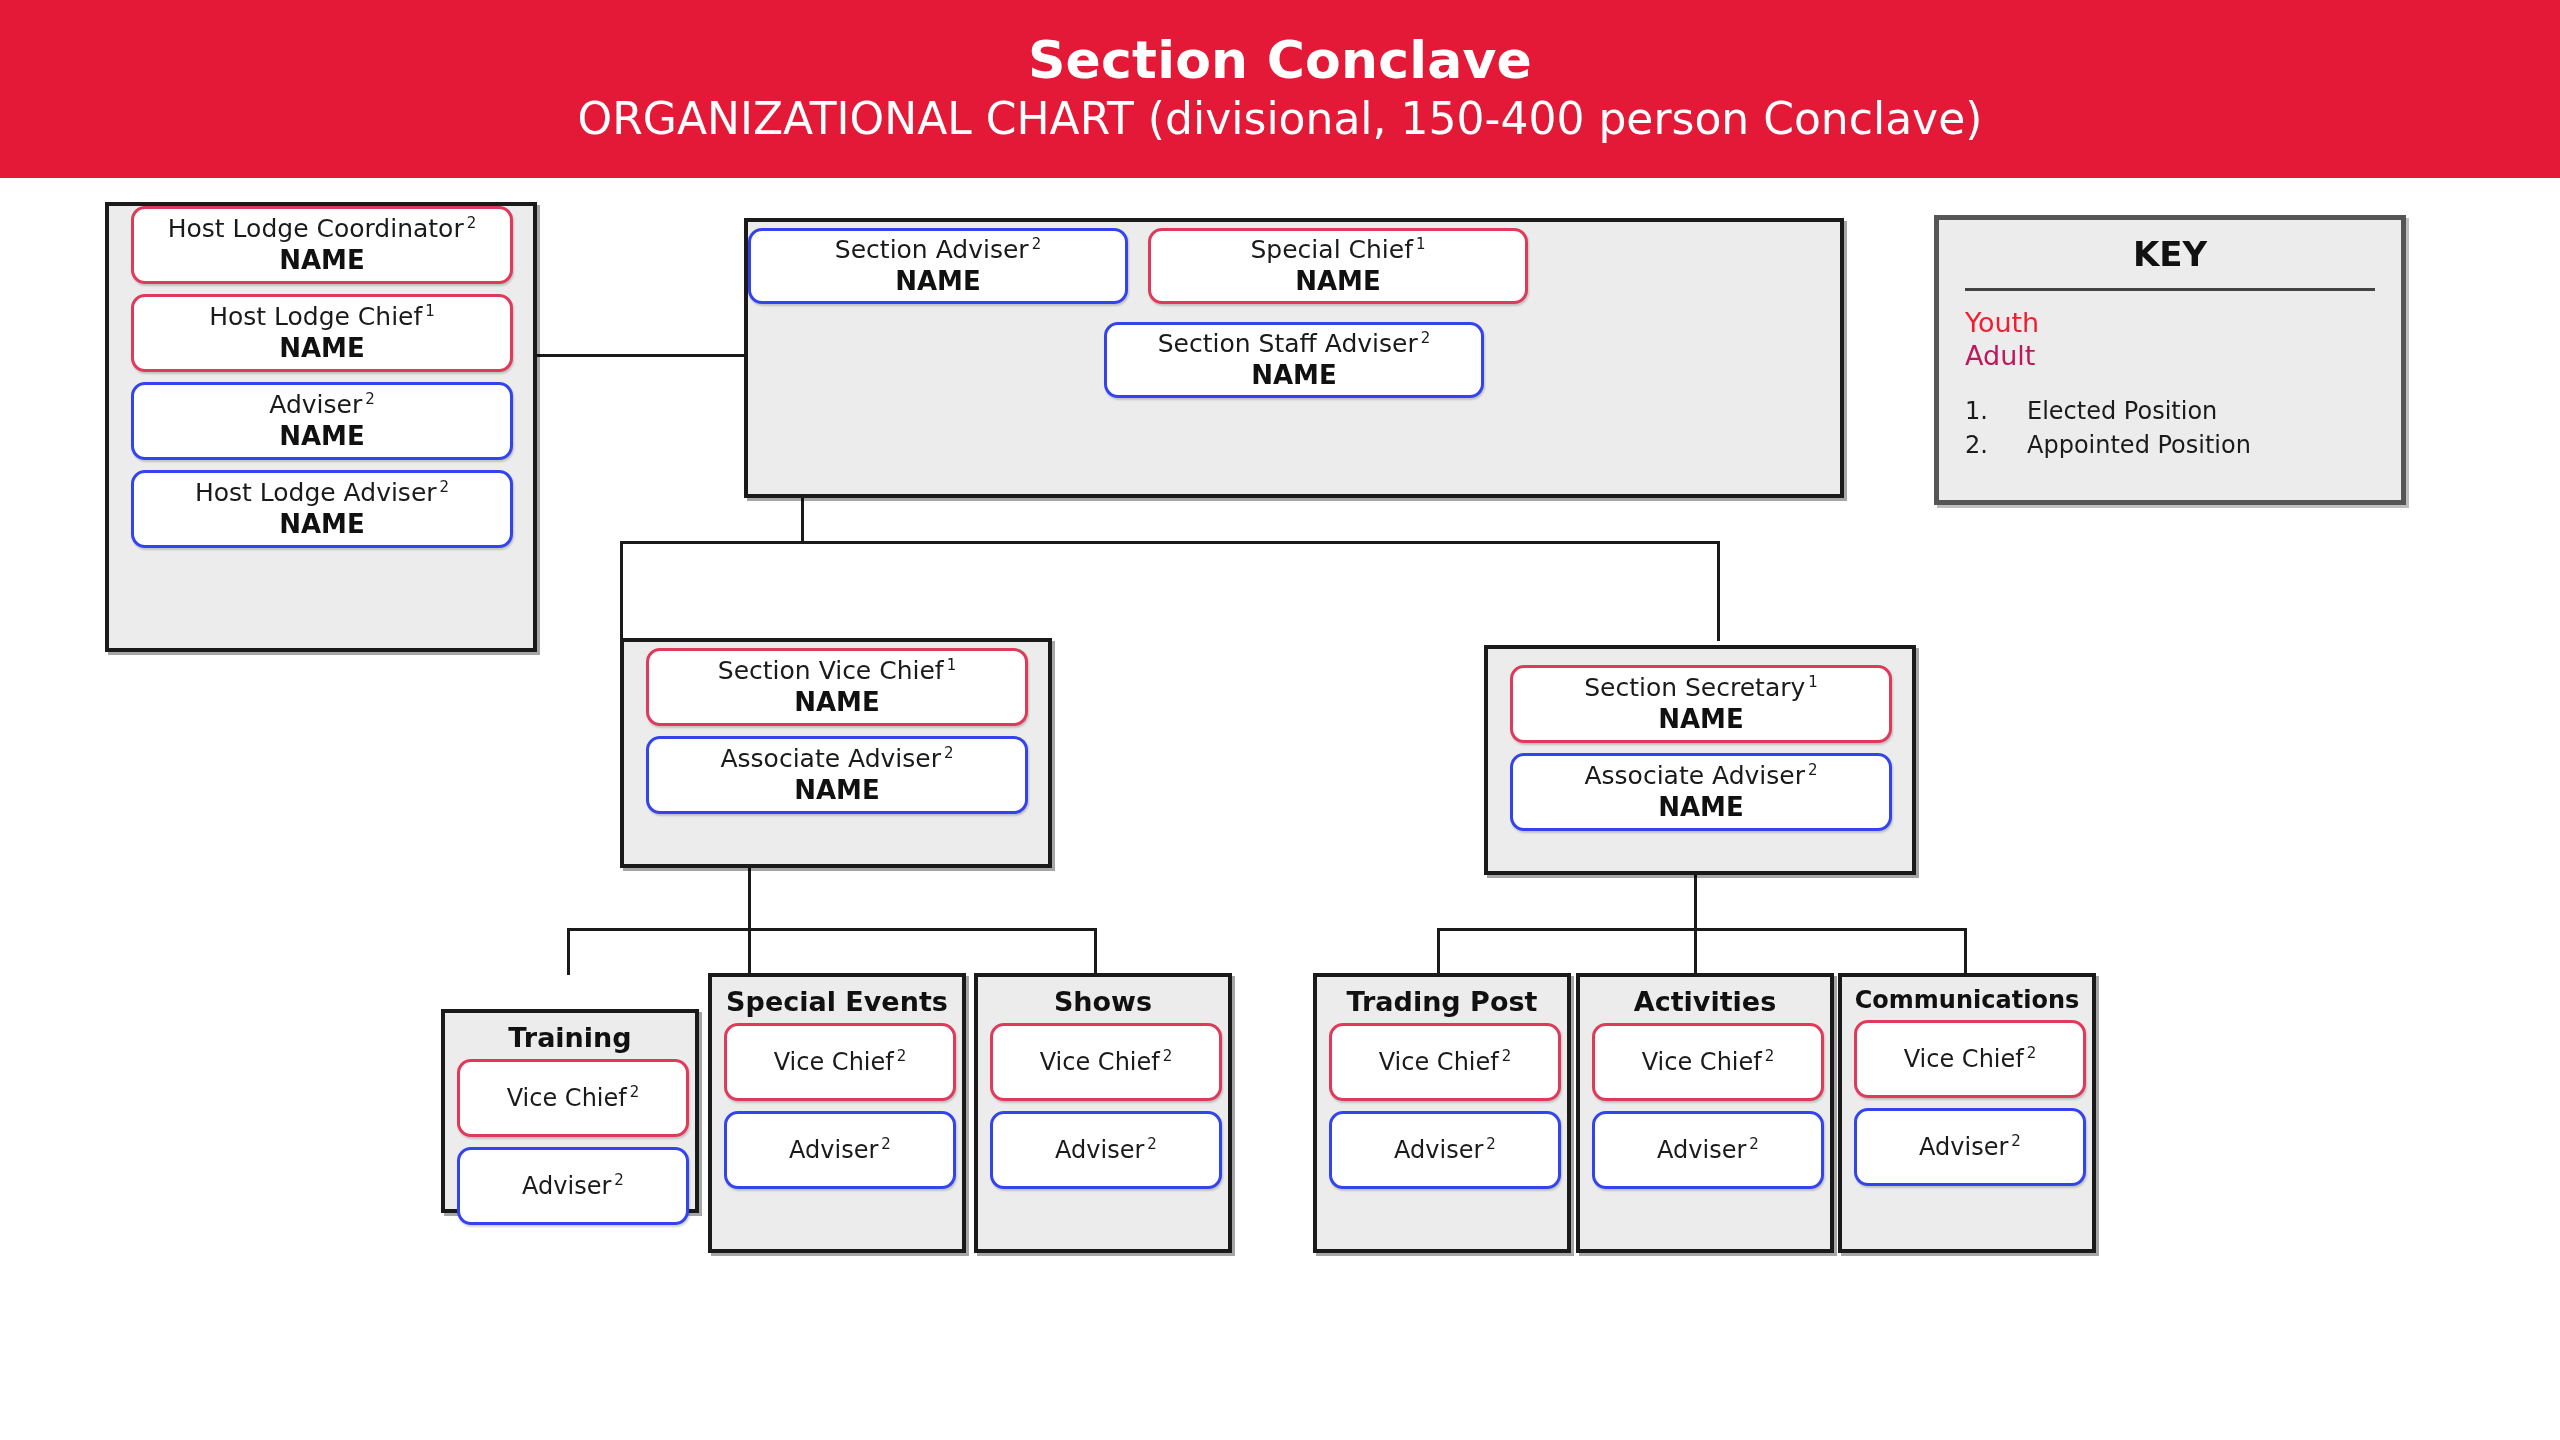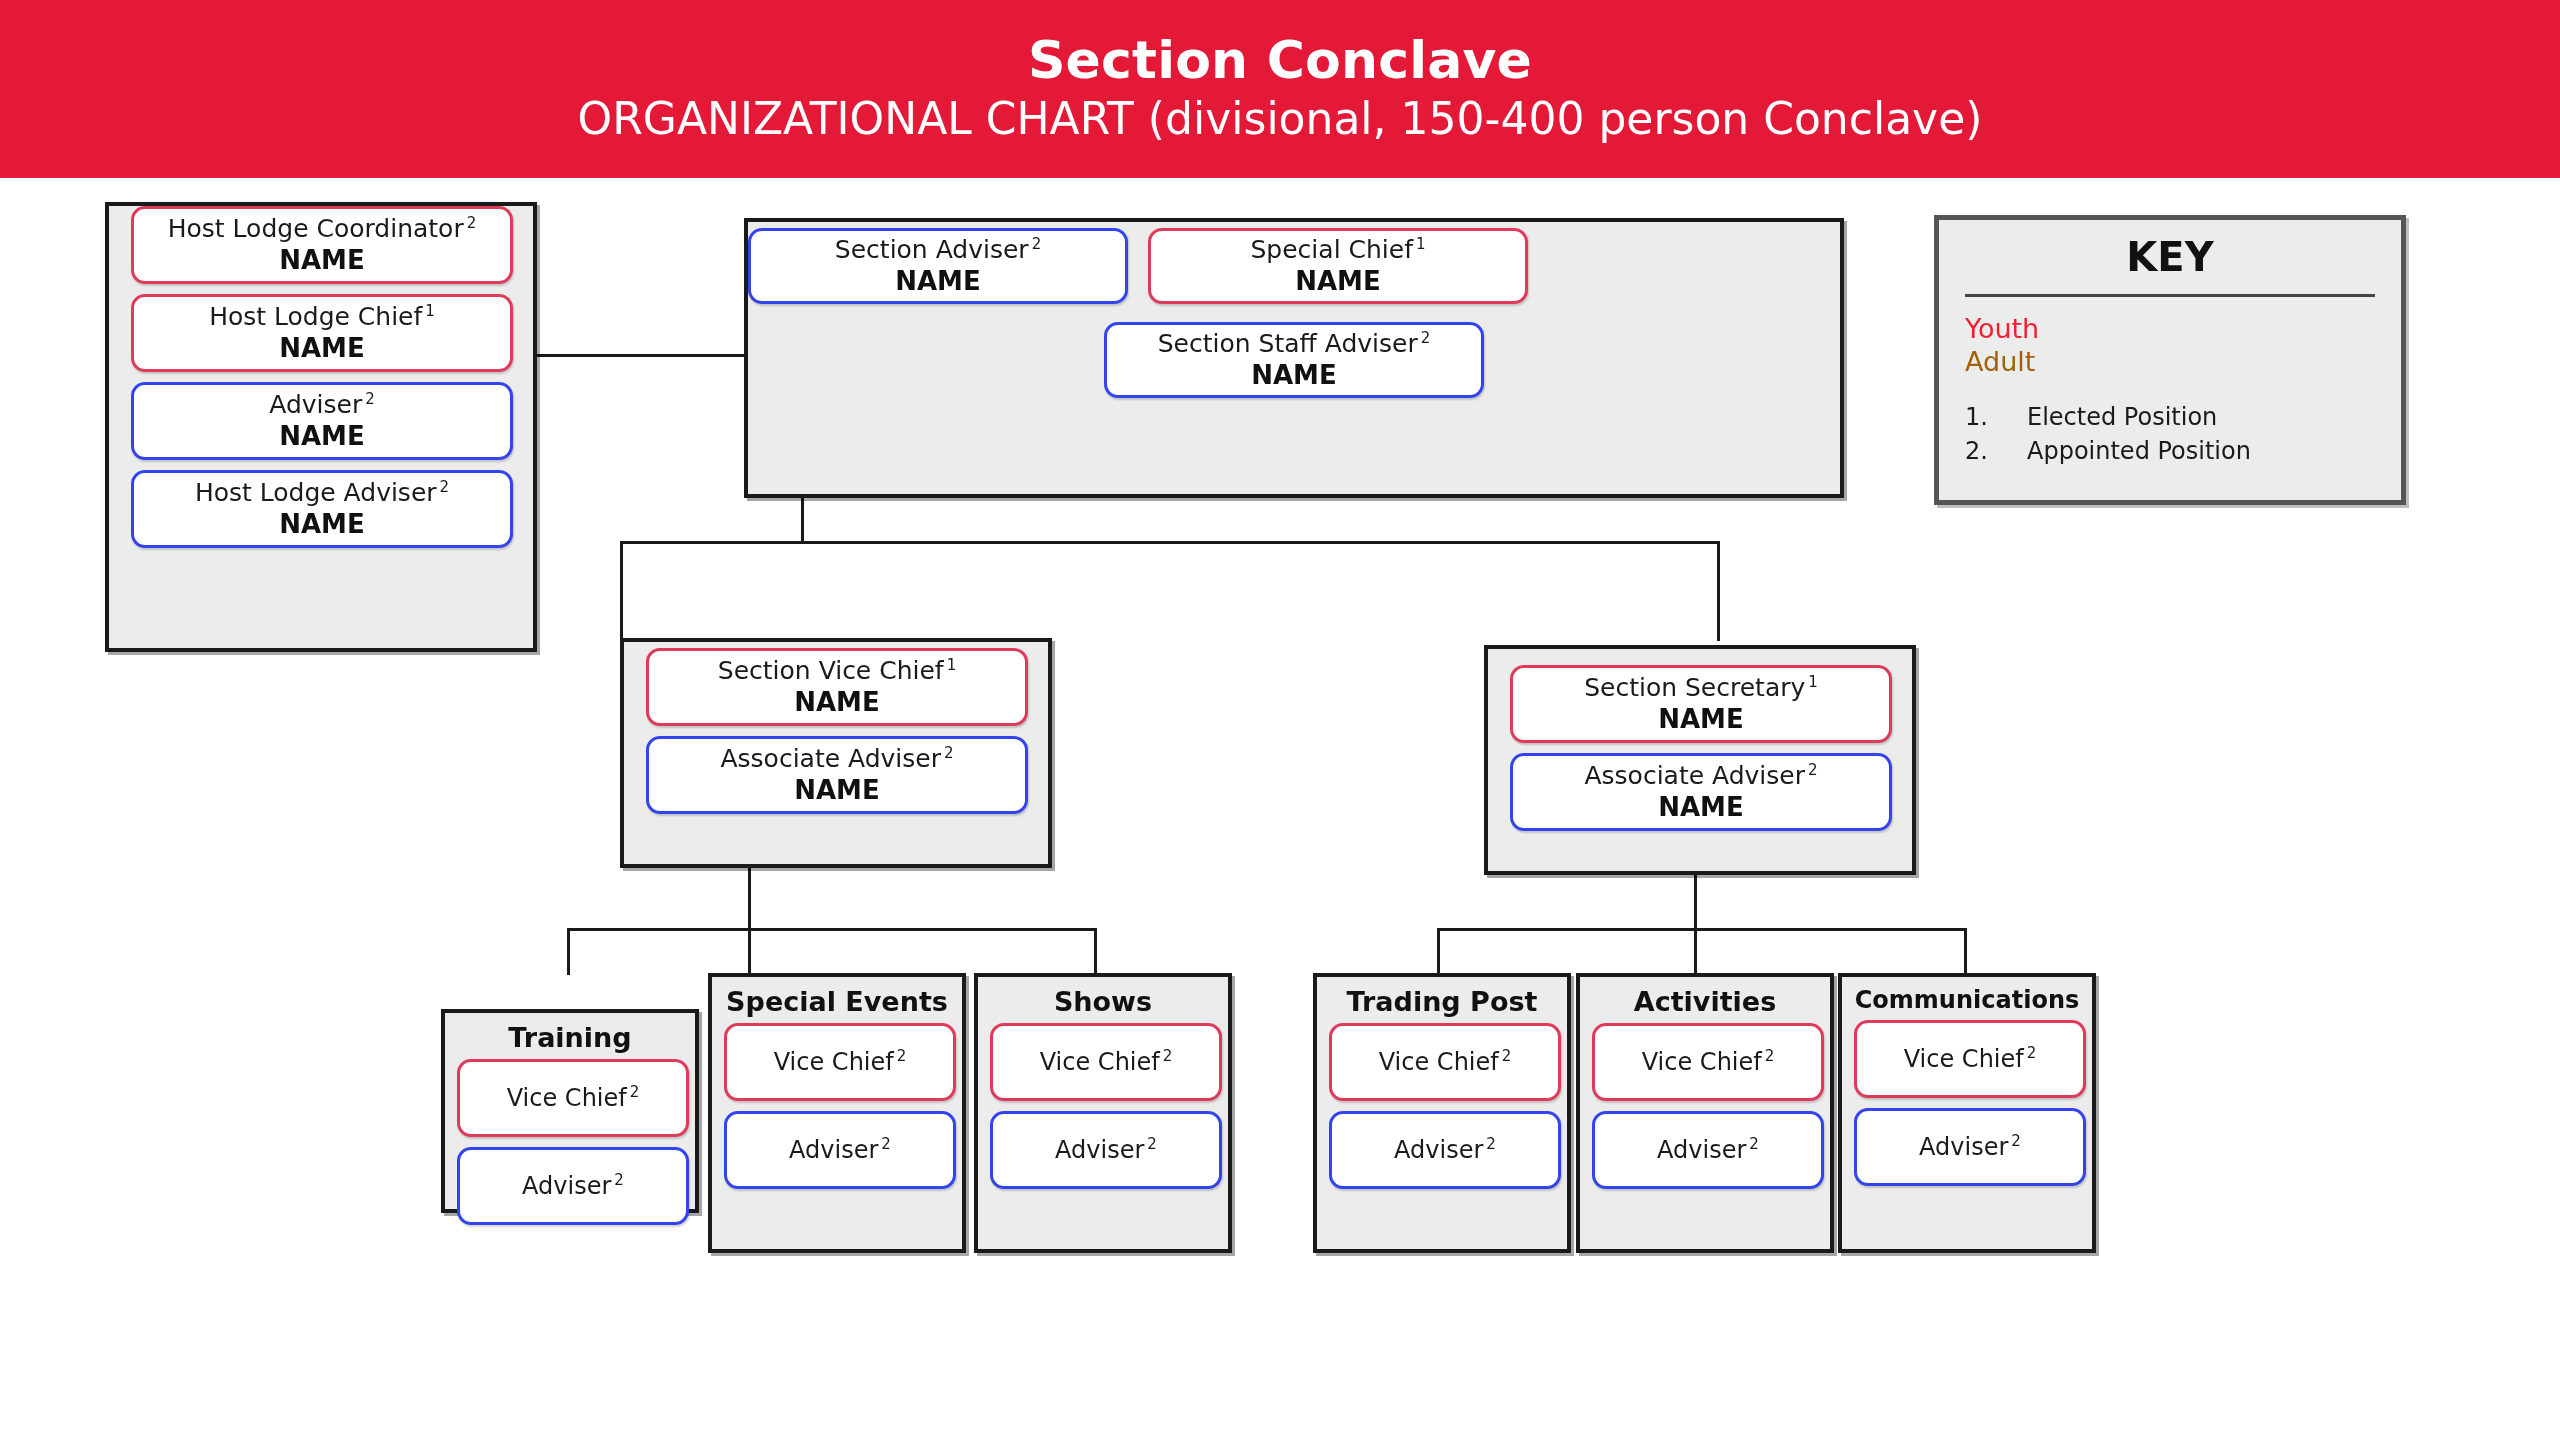--- a/index.html
+++ b/index.html
@@ -59,24 +59,24 @@
 
   
   .line-h{position:absolute;background:#1a1a1a;height:3px;}
   .line-v{position:absolute;background:#1a1a1a;width:3px;}
 
   
   .key-box{
     position:absolute;background:#ececec;border:5px solid #555;
     box-sizing:border-box;box-shadow:3px 3px 0 rgba(0,0,0,0.25);
   }
-  .key-title{text-align:center;font-size:40px;font-weight:bold;color:#111;margin:14px 0 0 0;}
+  .key-title{text-align:center;font-size:34px;font-weight:bold;color:#111;margin:14px 0 0 0;}
   .key-rule{height:3px;background:#444;margin:14px 26px 0 26px;}
   .key-youth{color:#f21e2f;font-size:27px;margin:16px 0 0 26px;}
-  .key-adult{color:#a16207;font-size:27px;margin:2px 0 0 26px;}
+  .key-adult{color:#be185d;font-size:27px;margin:2px 0 0 26px;}
   .key-list{margin:26px 0 0 26px;font-size:24px;color:#1a1a1a;}
   .key-row{display:flex;margin-bottom:6px;}
   .key-num{width:62px;}
 </style>
 </head>
 <body>
 
 <div class="banner">
   <div class="banner-title">Section Conclave</div>
   <div class="banner-sub">ORGANIZATIONAL CHART (divisional, 150-400 person Conclave)</div>

